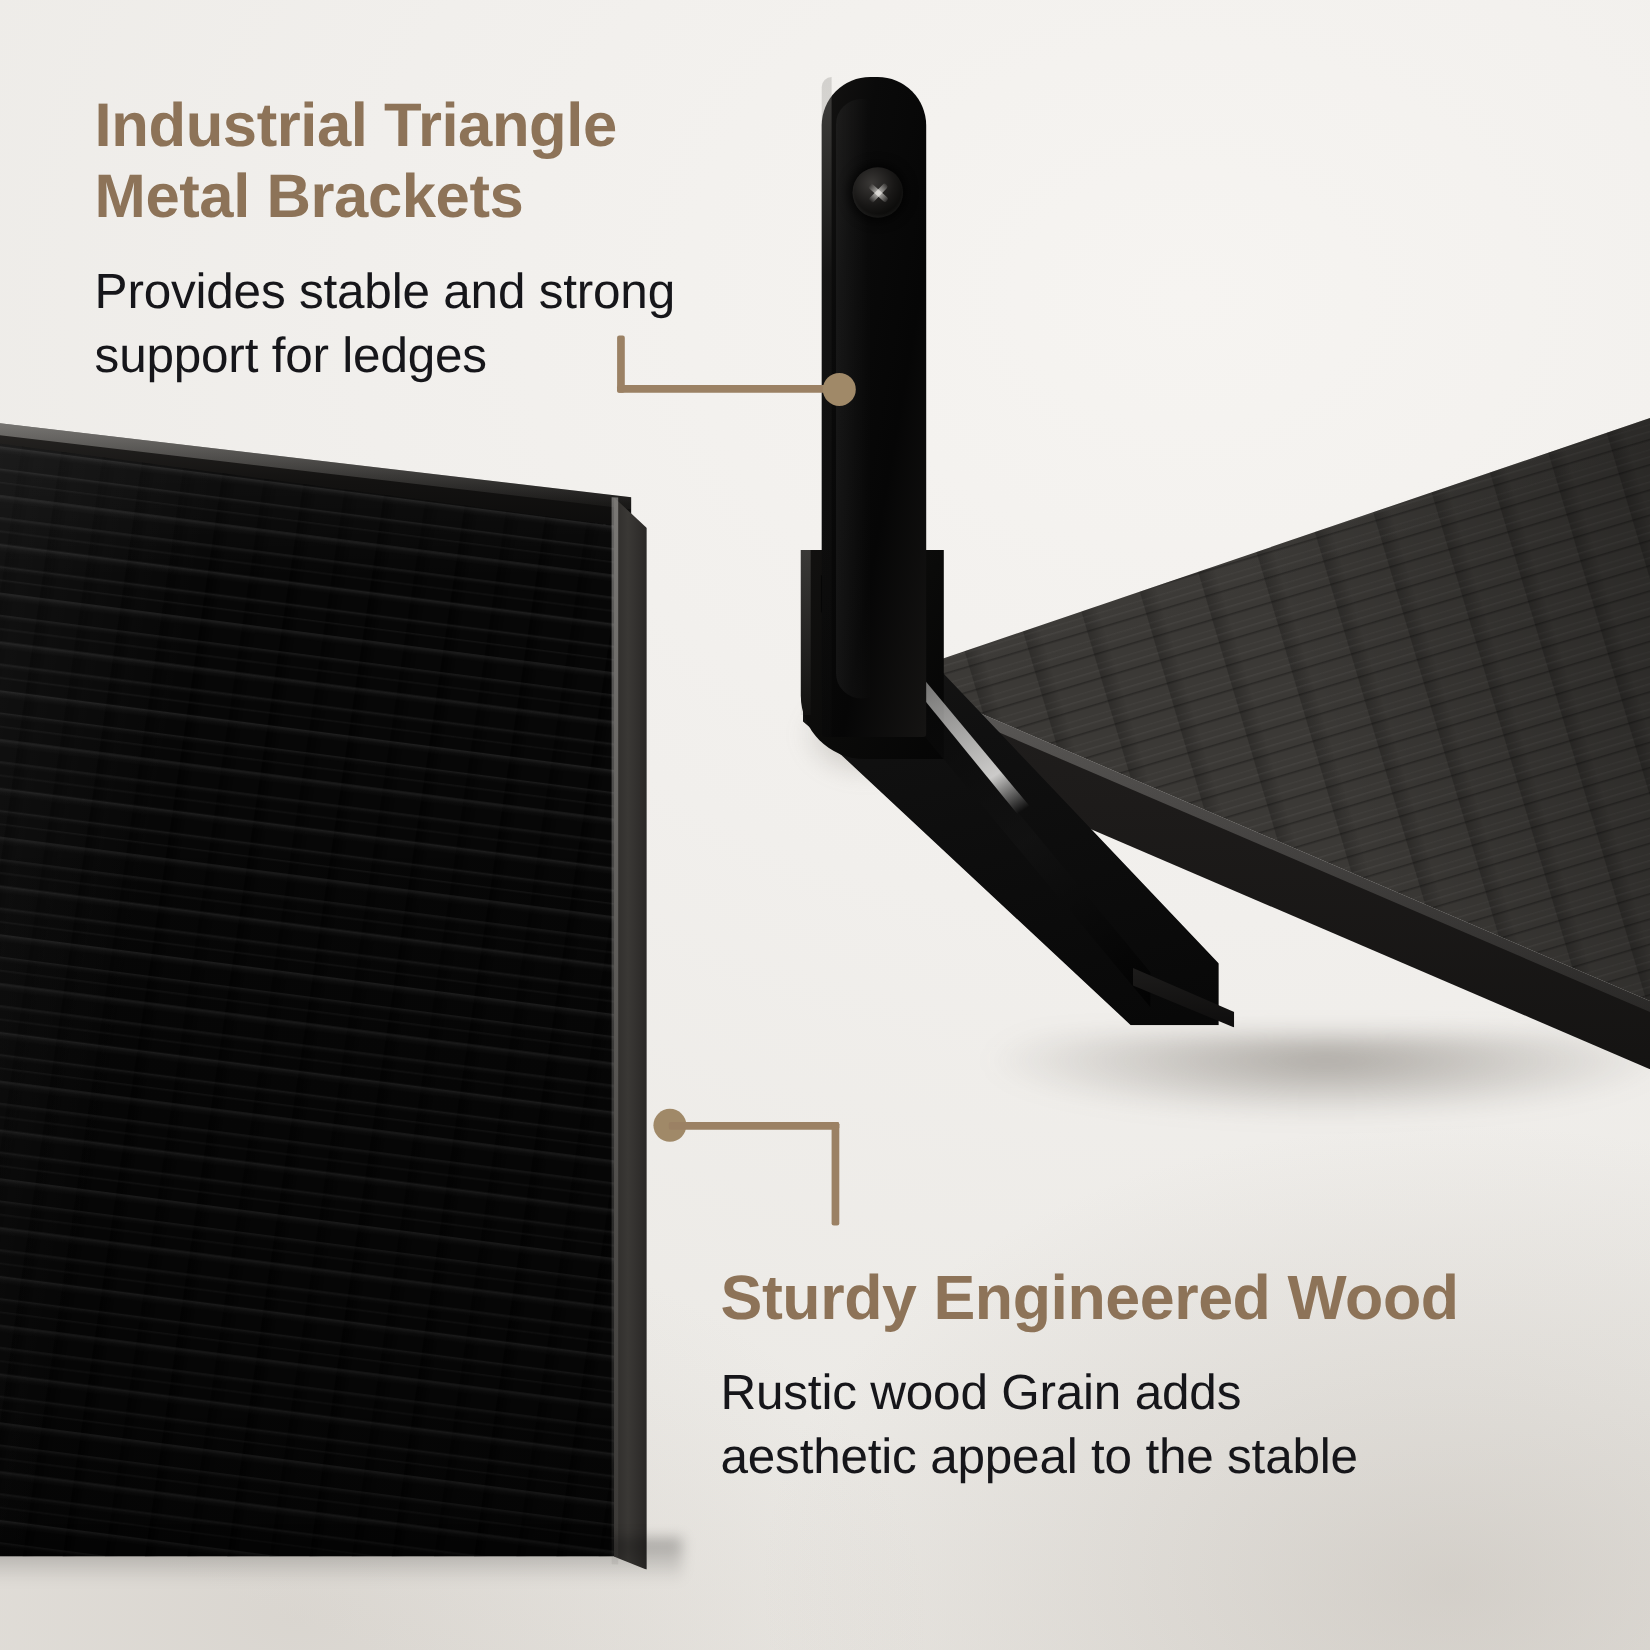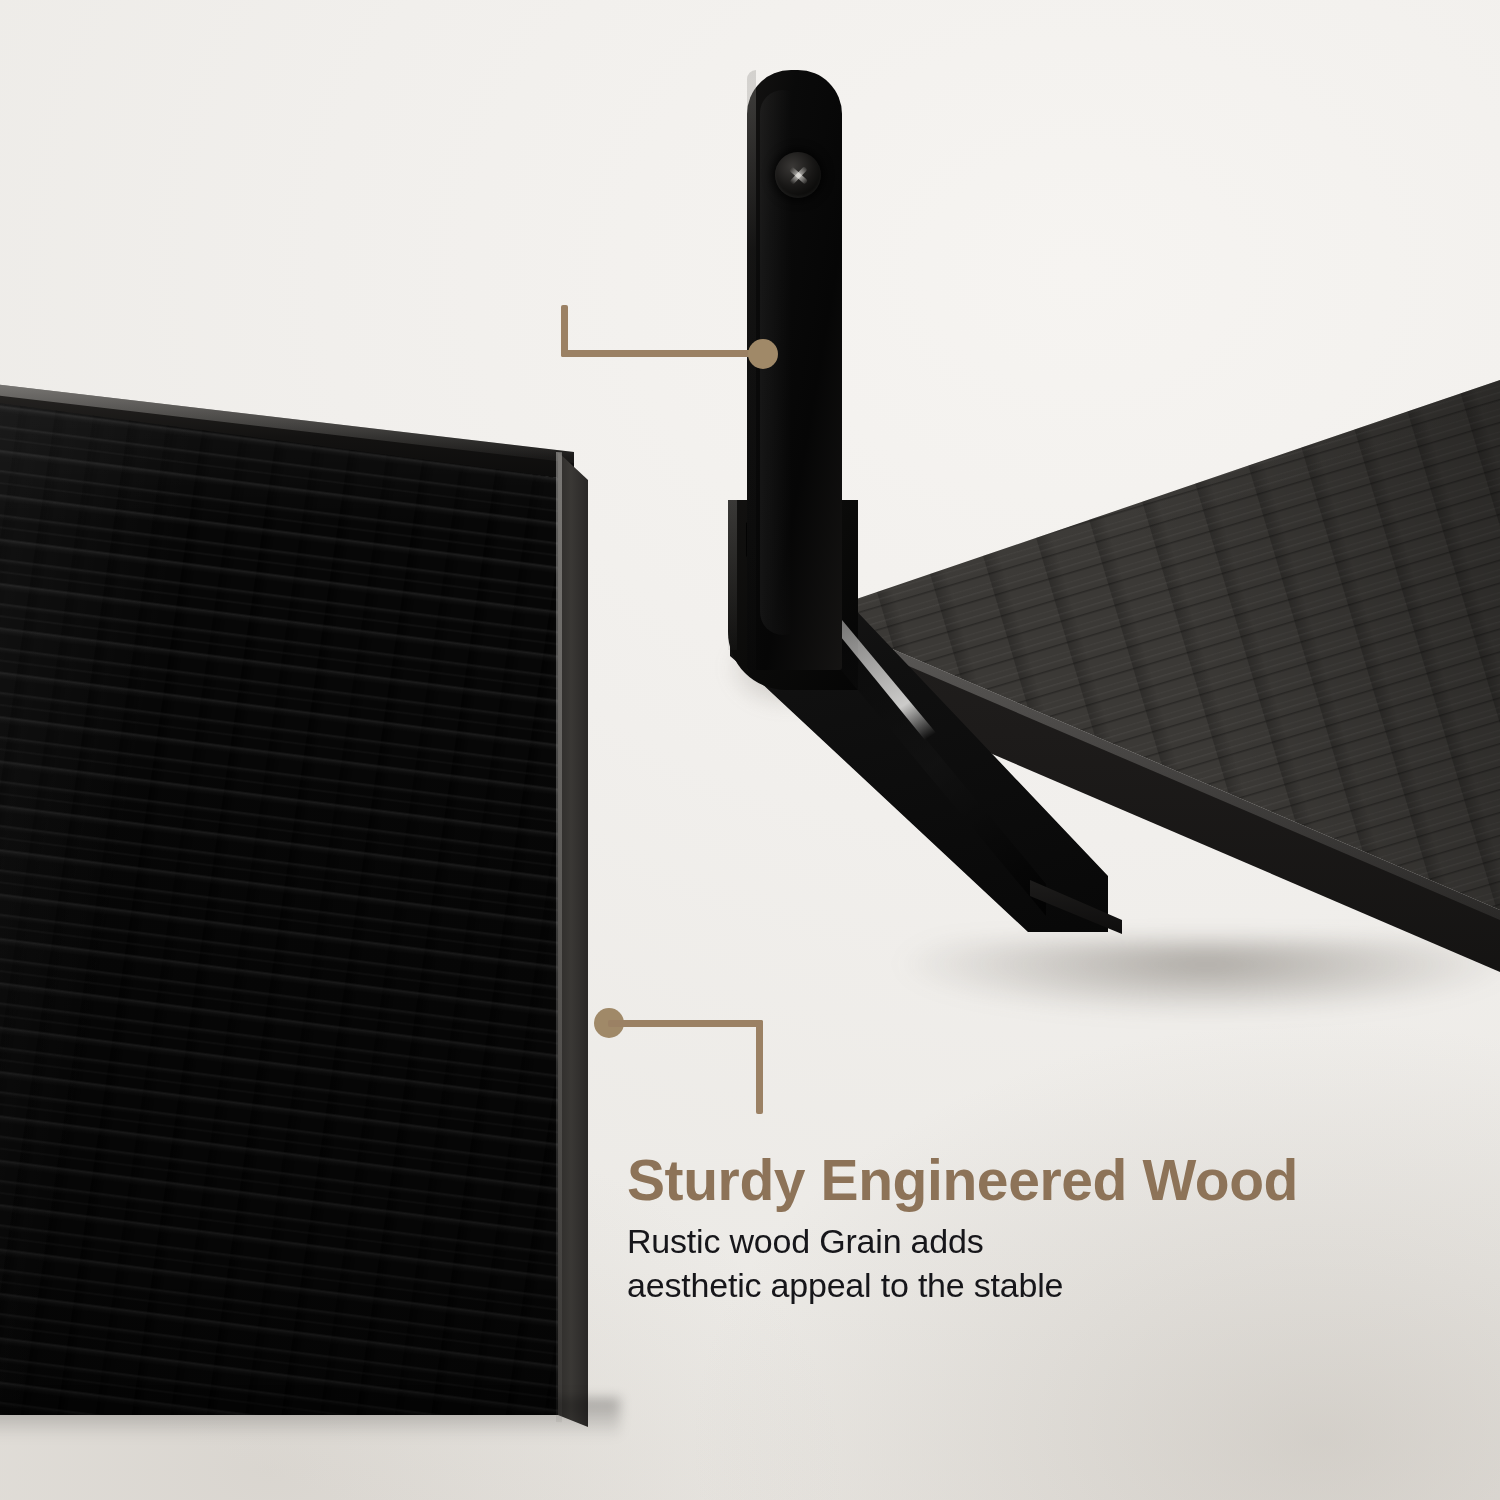--- a/index.html
+++ b/index.html
@@ -42,23 +42,23 @@
     color:#16161a;
     font-weight:400;
     line-height:1.30;
     letter-spacing:-.2px;
   }
 
   #callout-brackets{ left:86px; top:82px; width:660px; }
   #callout-brackets h2{ font-size:56px; color:#8d7358; }
   #callout-brackets p{ font-size:45px; margin-top:26px; }
 
-  #callout-wood{ left:627px; top:1148px; width:810px; }
+  #callout-wood{ left:655px; top:1148px; width:810px; }
   #callout-wood h2{ font-size:57px; color:#8d7358; }
-  #callout-wood p{ font-size:34px; margin-top:6px; }
+  #callout-wood p{ font-size:45px; margin-top:24px; }
 
   
   .leader{ position:absolute; }
   .leader .seg{ position:absolute; background:#9b8164; border-radius:2px; }
   .leader .dot{
     position:absolute; width:30px; height:30px; border-radius:50%;
     background:#a08968;
   }
 
   
@@ -376,19 +376,23 @@
     <div class="seg h"></div>
     <div class="dot"></div>
   </div>
 
   <div class="leader" id="leader-wood">
     <div class="dot"></div>
     <div class="seg h"></div>
     <div class="seg v"></div>
   </div>
 
+  <div class="callout" id="callout-brackets">
+    <h2><span>Industrial Triangle</span><br><span>Metal Brackets</span></h2>
+    <p><span>Provides stable and strong</span><br><span>support for ledges</span></p>
+  </div>
 
   <div class="callout" id="callout-wood">
     <h2>Sturdy Engineered Wood</h2>
     <p><span>Rustic wood Grain adds</span><br><span>aesthetic appeal to the stable</span></p>
   </div>
 
 </div>
 
 </body></html>

